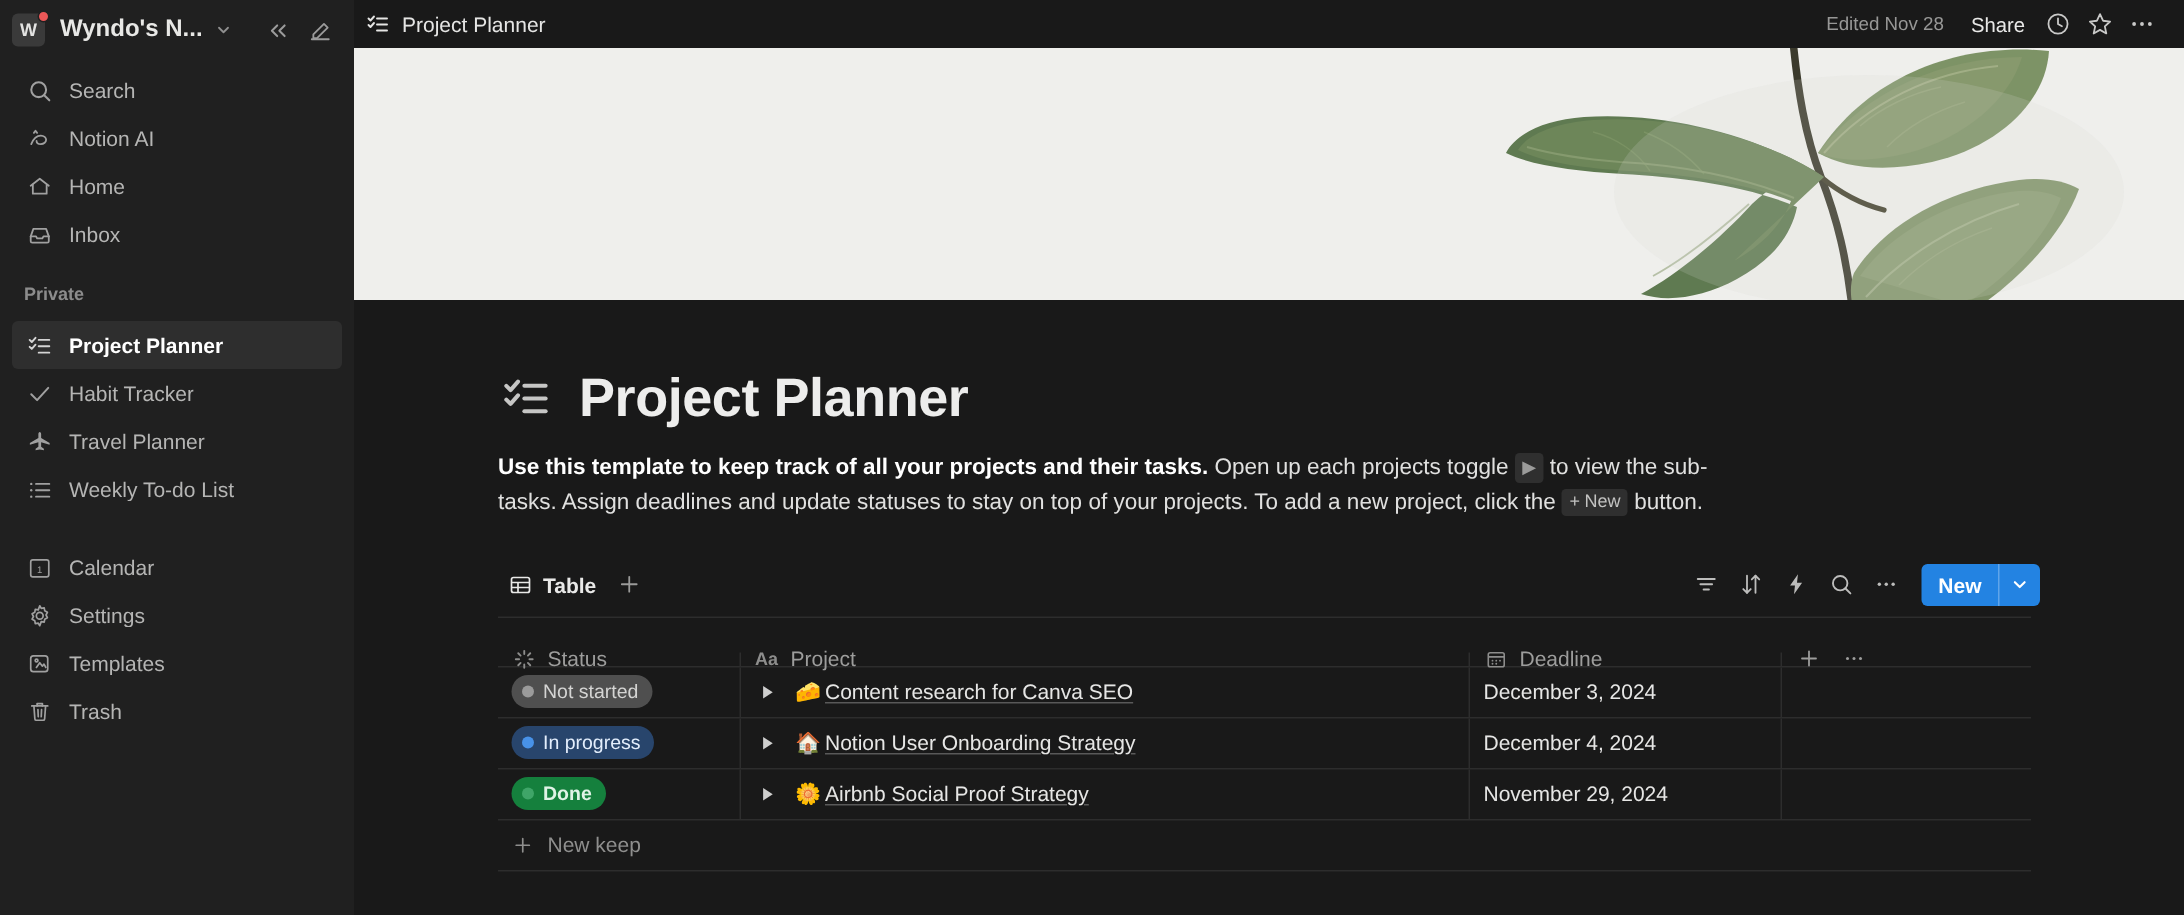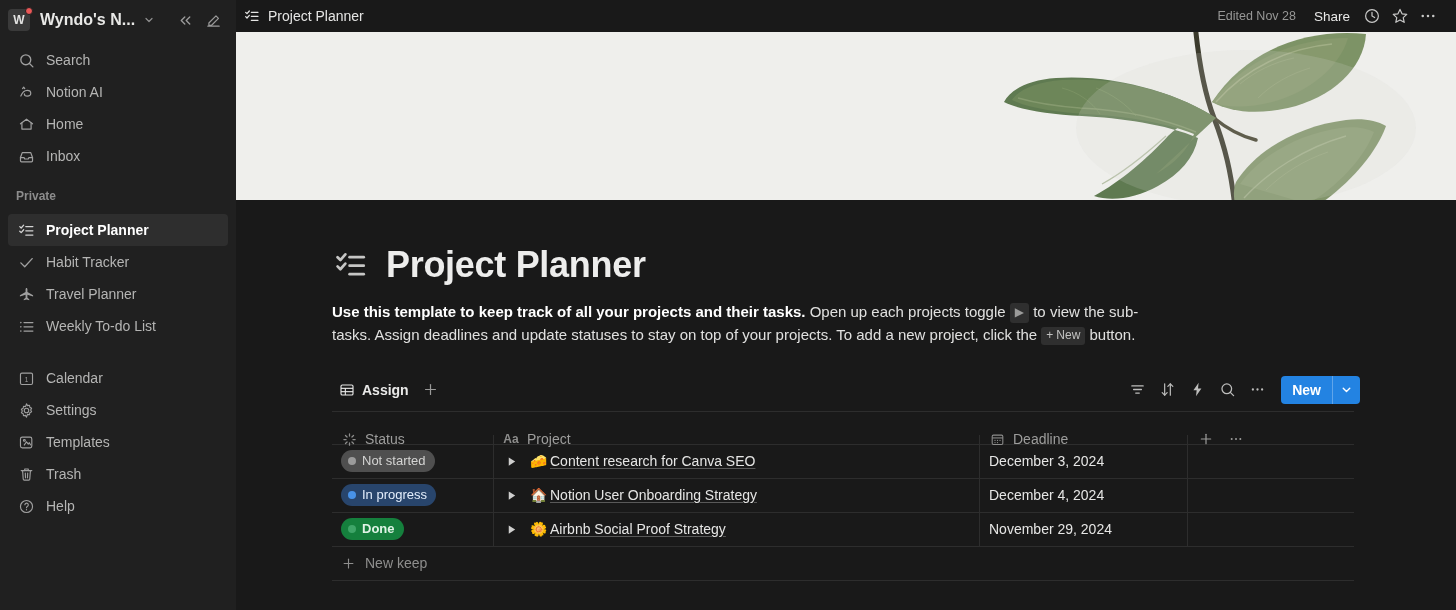--- a/index.html
+++ b/index.html
@@ -361,30 +361,20 @@
               <path d="M4.5 6.5h15"></path>
               <path d="M9.5 6.5V4.3h5v2.2"></path>
               <path d="M6.5 6.5l.9 12.2a1.4 1.4 0 001.4 1.3h6.4a1.4 1.4 0 001.4-1.3l.9-12.2"></path>
               <line x1="10.3" y1="10" x2="10.6" y2="16.7"></line>
               <line x1="13.7" y1="10" x2="13.4" y2="16.7"></line>
             </svg>
         </span>
         <span class="nav-label">Trash</span>
       </div>
 
-      <div class="nav-item">
-        <span class="nav-ico">
-          <svg width="17" height="17" viewBox="0 0 24 24" fill="none" stroke="currentColor" stroke-width="1.6" stroke-linecap="round">
-              <circle cx="12" cy="12" r="8.5"></circle>
-              <path d="M9.7 9.6a2.4 2.4 0 114.3 1.6c-.8.8-2 1.1-2 2.4"></path>
-              <circle cx="12" cy="16.6" r="0.9" fill="currentColor" stroke="none"></circle>
-            </svg>
-        </span>
-        <span class="nav-label">Help</span>
-      </div>
     </div>
 
   </aside>
 
   <main class="main">
 
     <div class="topbar">
       <div class="crumb">
         <span>
           <svg width="16" height="16" viewBox="0 0 24 24" fill="none" stroke="currentColor" stroke-width="1.9" stroke-linecap="round" stroke-linejoin="round">
@@ -476,21 +466,21 @@
         <div class="db-toolbar">
           <div class="view-tab">
             <span>
               <svg width="16" height="16" viewBox="0 0 24 24" fill="none" stroke="currentColor" stroke-width="1.7">
                   <rect x="3" y="4.5" width="18" height="15" rx="2"></rect>
                   <line x1="3" y1="9.5" x2="21" y2="9.5"></line>
                   <line x1="3" y1="14.5" x2="21" y2="14.5"></line>
                   <line x1="9.5" y1="9.5" x2="9.5" y2="19.5"></line>
                 </svg>
             </span>
-            <span>Assign</span>
+            <span>Table</span>
           </div>
           <div class="view-add">
             <svg width="17" height="17" viewBox="0 0 24 24" fill="none" stroke="currentColor" stroke-width="1.7" stroke-linecap="round">
                 <line x1="12" y1="5" x2="12" y2="19"></line>
                 <line x1="5" y1="12" x2="19" y2="12"></line>
               </svg>
           </div>
 
           <div class="db-spacer"></div>
 

